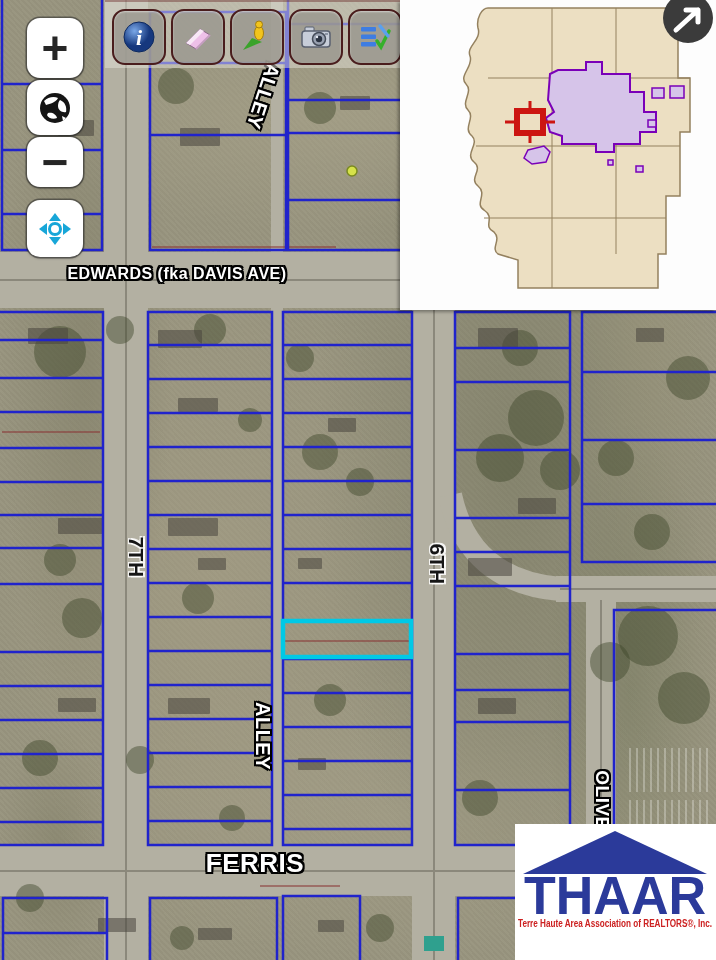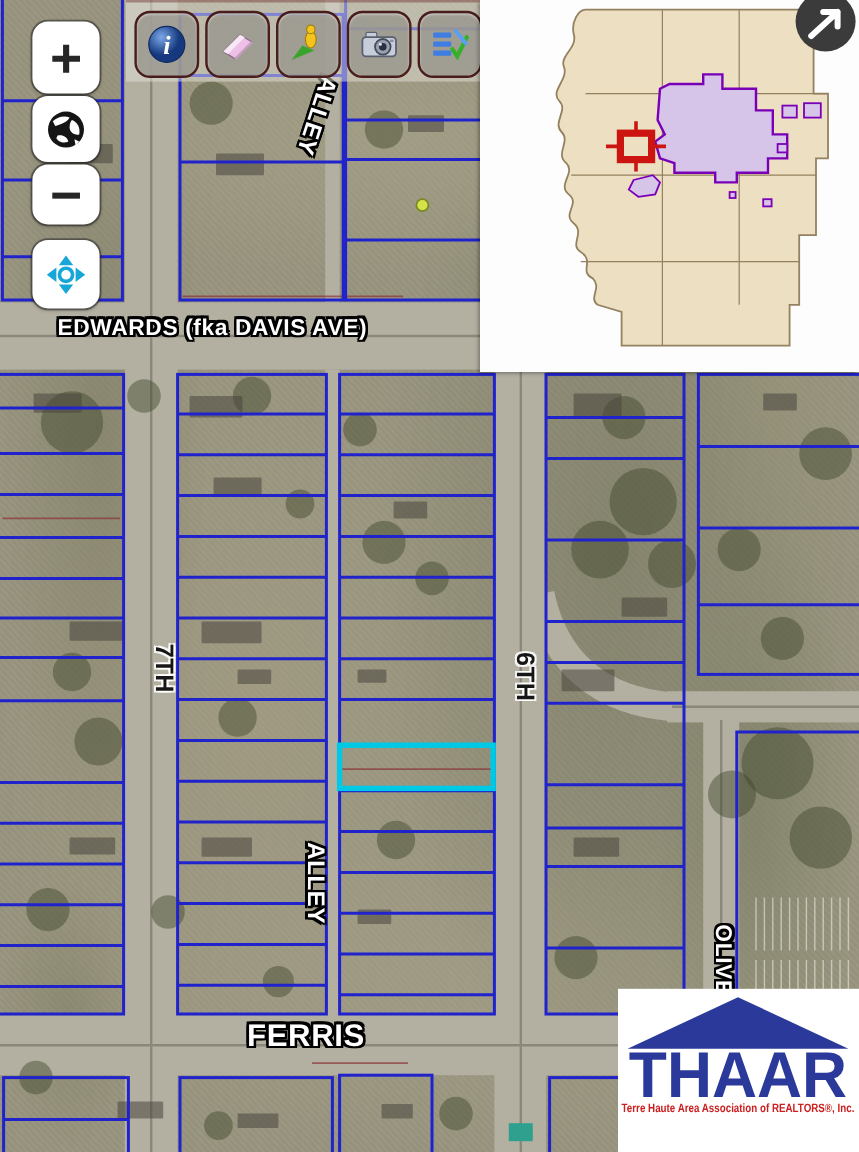--- a/index.html
+++ b/index.html
@@ -240,21 +240,21 @@
         <line x1="693" y1="800" x2="693" y2="846"></line>
         <line x1="700" y1="748" x2="700" y2="792"></line>
         <line x1="700" y1="800" x2="700" y2="846"></line>
         <line x1="707" y1="748" x2="707" y2="792"></line>
         <line x1="707" y1="800" x2="707" y2="846"></line>
       </g>
       <rect x="283" y="621" width="128" height="36" fill="none" stroke="#00c9e6" stroke-width="4.5"></rect>
     </svg>
 
   <div id="labels">
-      <div class="map-label light" style="left: 177px; top: 274px; font-size: 19px; --r: 0deg;">EDWARDS (fka DAVIS AVE)</div>
+      <div class="map-label light" style="left: 177px; top: 274px; font-size: 16px; --r: 0deg;">EDWARDS (fka DAVIS AVE)</div>
       <div class="map-label light" style="left: 263px; top: 96px; font-size: 20px; --r: 108deg;">ALLEY</div>
       <div class="map-label dark" style="left: 136px; top: 557px; font-size: 21px; --r: 90deg;">7TH</div>
       <div class="map-label dark" style="left: 437px; top: 564px; font-size: 21px; --r: 90deg;">6TH</div>
       <div class="map-label light" style="left: 262px; top: 736px; font-size: 20px; --r: 90deg;">ALLEY</div>
       <div class="map-label light" style="left: 602px; top: 800px; font-size: 19px; --r: 90deg;">OLIVE</div>
       <div class="map-label light" style="left: 255px; top: 863px; font-size: 26px; --r: 0deg;">FERRIS</div>
     </div>
 
   <div class="ctrl-btn btn-zoom-in">
     <span>+</span>

